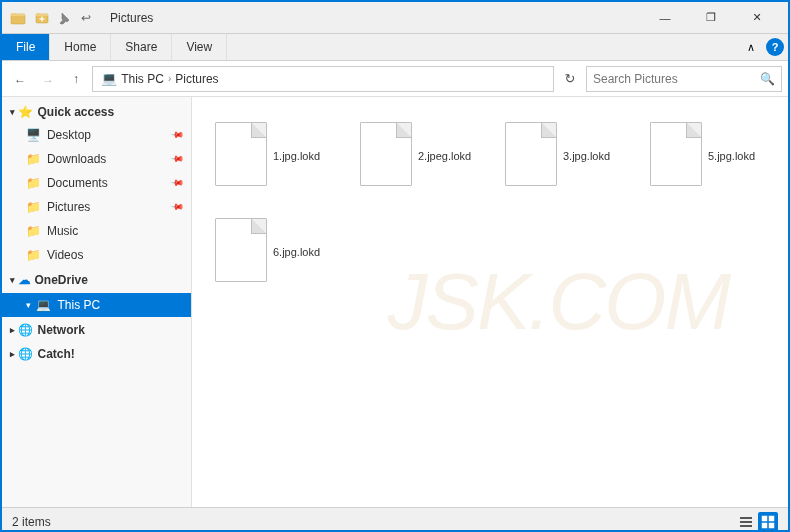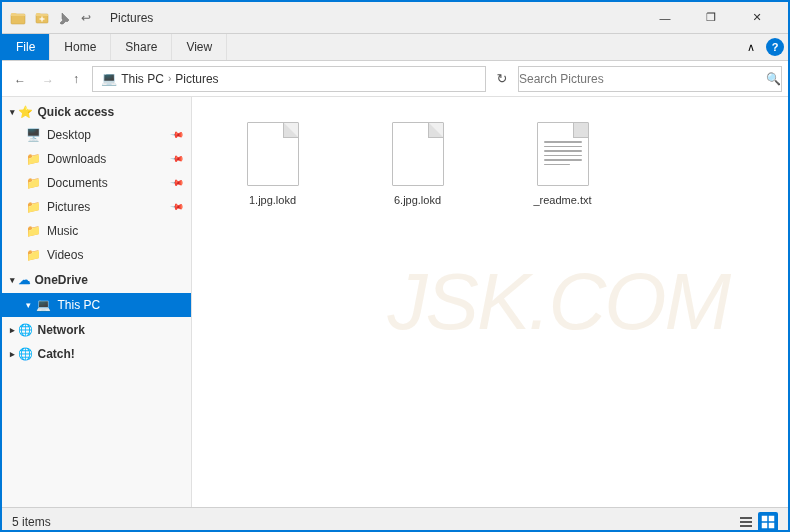--- a/index.html
+++ b/index.html
@@ -172,26 +172,26 @@
       width: 24px;
       height: 24px;
       display: flex;
       align-items: center;
       justify-content: center;
       cursor: pointer;
       color: #555;
       font-size: 13px;
     }
     .search-box {
-      width: 264px;
+      width: 196px;
       height: 26px;
       border: 1px solid #ccc;
       display: flex;
       align-items: center;
-      padding: 0 0;
+      padding: 0 6px;
       background: #fff;
     }
     .search-box input {
       border: none;
       outline: none;
       flex: 1;
       font-size: 12px;
       color: #888;
       background: transparent;
     }
@@ -272,21 +272,20 @@
     }
     .files-grid {
       display: grid;
       grid-template-columns: repeat(4, 1fr);
       gap: 8px;
       position: relative;
       z-index: 1;
     }
     .file-item {
       display: flex;
-      flex-direction: column;
       align-items: center;
       padding: 8px 4px 6px;
       cursor: pointer;
       border-radius: 2px;
       border: 1px solid transparent;
       min-width: 90px;
     }
     .file-icon-wrapper {
       width: 64px;
       height: 72px;
@@ -546,53 +545,56 @@
     <div class="watermark">JSK.COM</div>
     <div class="files-grid">
 
       <div class="file-item">
         <div class="file-icon-wrapper">
           <div class="file-icon-generic"></div>
         </div>
         <div class="file-name">1.jpg.lokd</div>
       </div>
 
-
-
-
+      <div class="file-item">
+        <div class="file-icon-wrapper">
+          <div class="file-icon-generic"></div>
+        </div>
+        <div class="file-name">2.jpeg.lokd</div>
+      </div>
+
+      <div class="file-item">
+        <div class="file-icon-wrapper">
+          <div class="file-icon-generic"></div>
+        </div>
+        <div class="file-name">3.jpg.lokd</div>
+      </div>
+
+
+      <div class="file-item">
+        <div class="file-icon-wrapper">
+          <div class="file-icon-generic"></div>
+        </div>
+        <div class="file-name">5.jpg.lokd</div>
+      </div>
 
       <div class="file-item">
         <div class="file-icon-wrapper">
           <div class="file-icon-generic"></div>
         </div>
         <div class="file-name">6.jpg.lokd</div>
       </div>
 
-      <div class="file-item">
-        <div class="file-icon-wrapper">
-          <div class="file-icon-text">
-            <div class="file-lines">
-              <div class="file-line"></div>
-              <div class="file-line"></div>
-              <div class="file-line"></div>
-              <div class="file-line"></div>
-              <div class="file-line"></div>
-              <div class="file-line" style="width:70%"></div>
-            </div>
-          </div>
-        </div>
-        <div class="file-name">_readme.txt</div>
-      </div>
 
     </div>
   </div>
 </div>
 
 <div class="status-bar">
-  <span>5 items</span>
+  <span>2 items</span>
   <div class="status-bar-right">
     <div class="view-btn">
       <svg width="14" height="14" viewBox="0 0 14 14">
         <rect x="1" y="2" width="12" height="2" fill="#555"></rect>
         <rect x="1" y="6" width="12" height="2" fill="#555"></rect>
         <rect x="1" y="10" width="12" height="2" fill="#555"></rect>
       </svg>
     </div>
     <div class="view-btn active">
       <svg width="14" height="14" viewBox="0 0 14 14">

